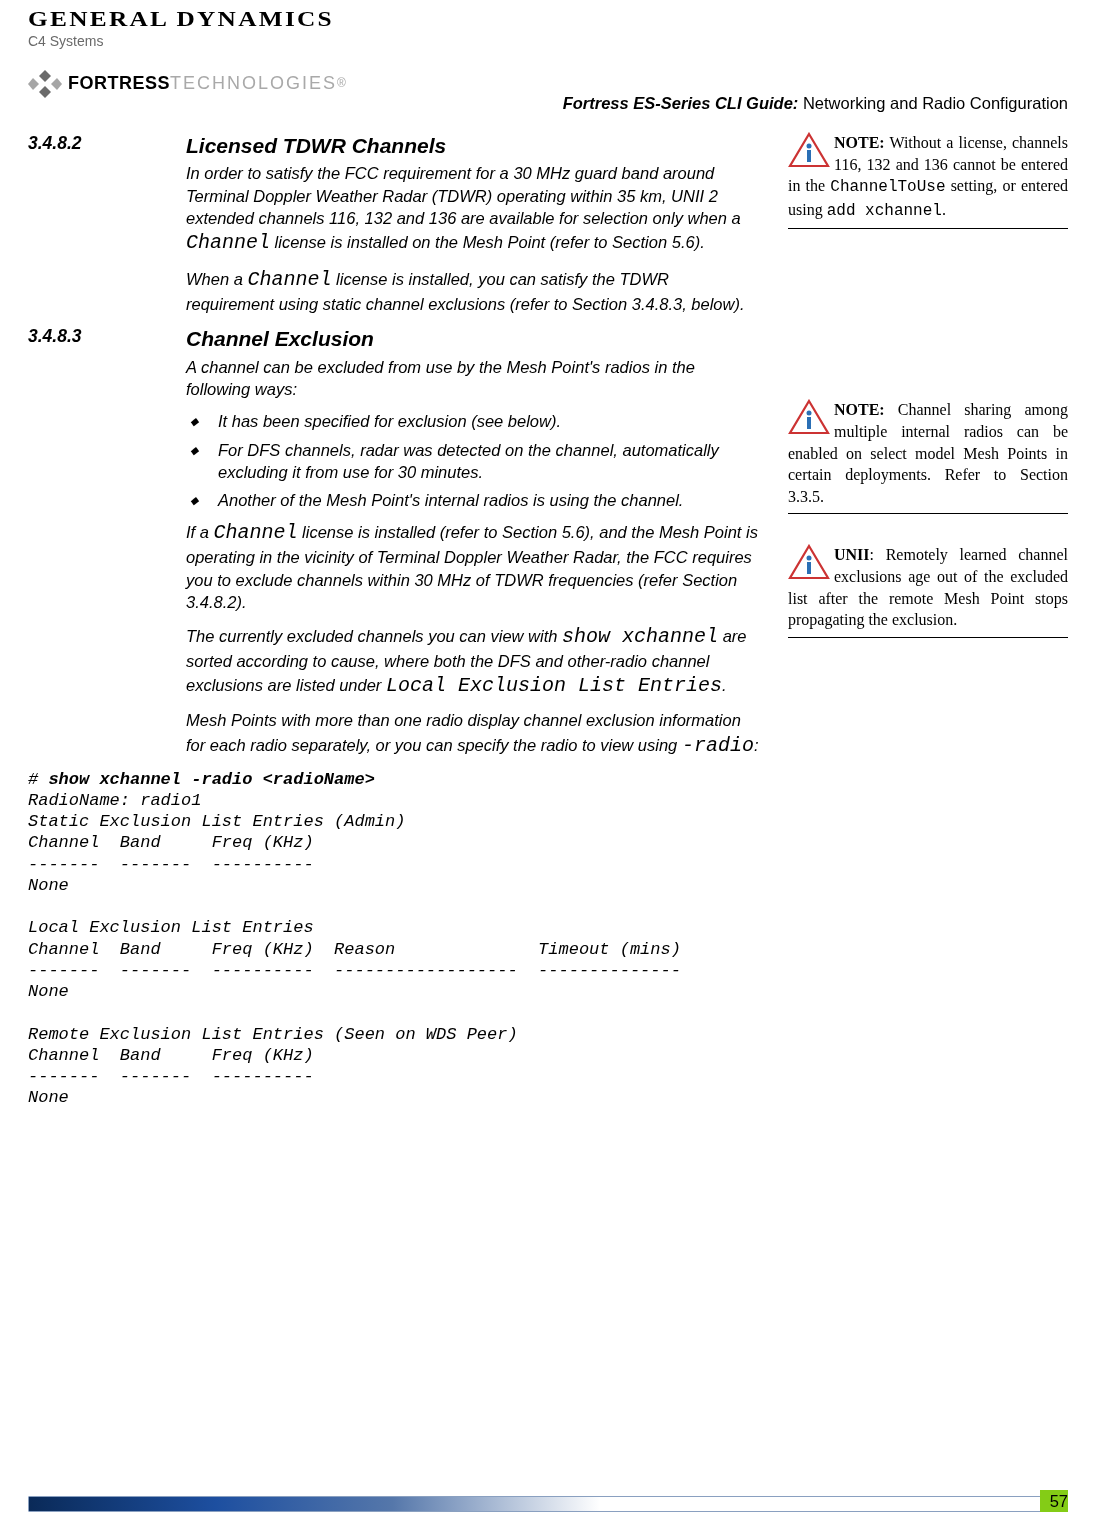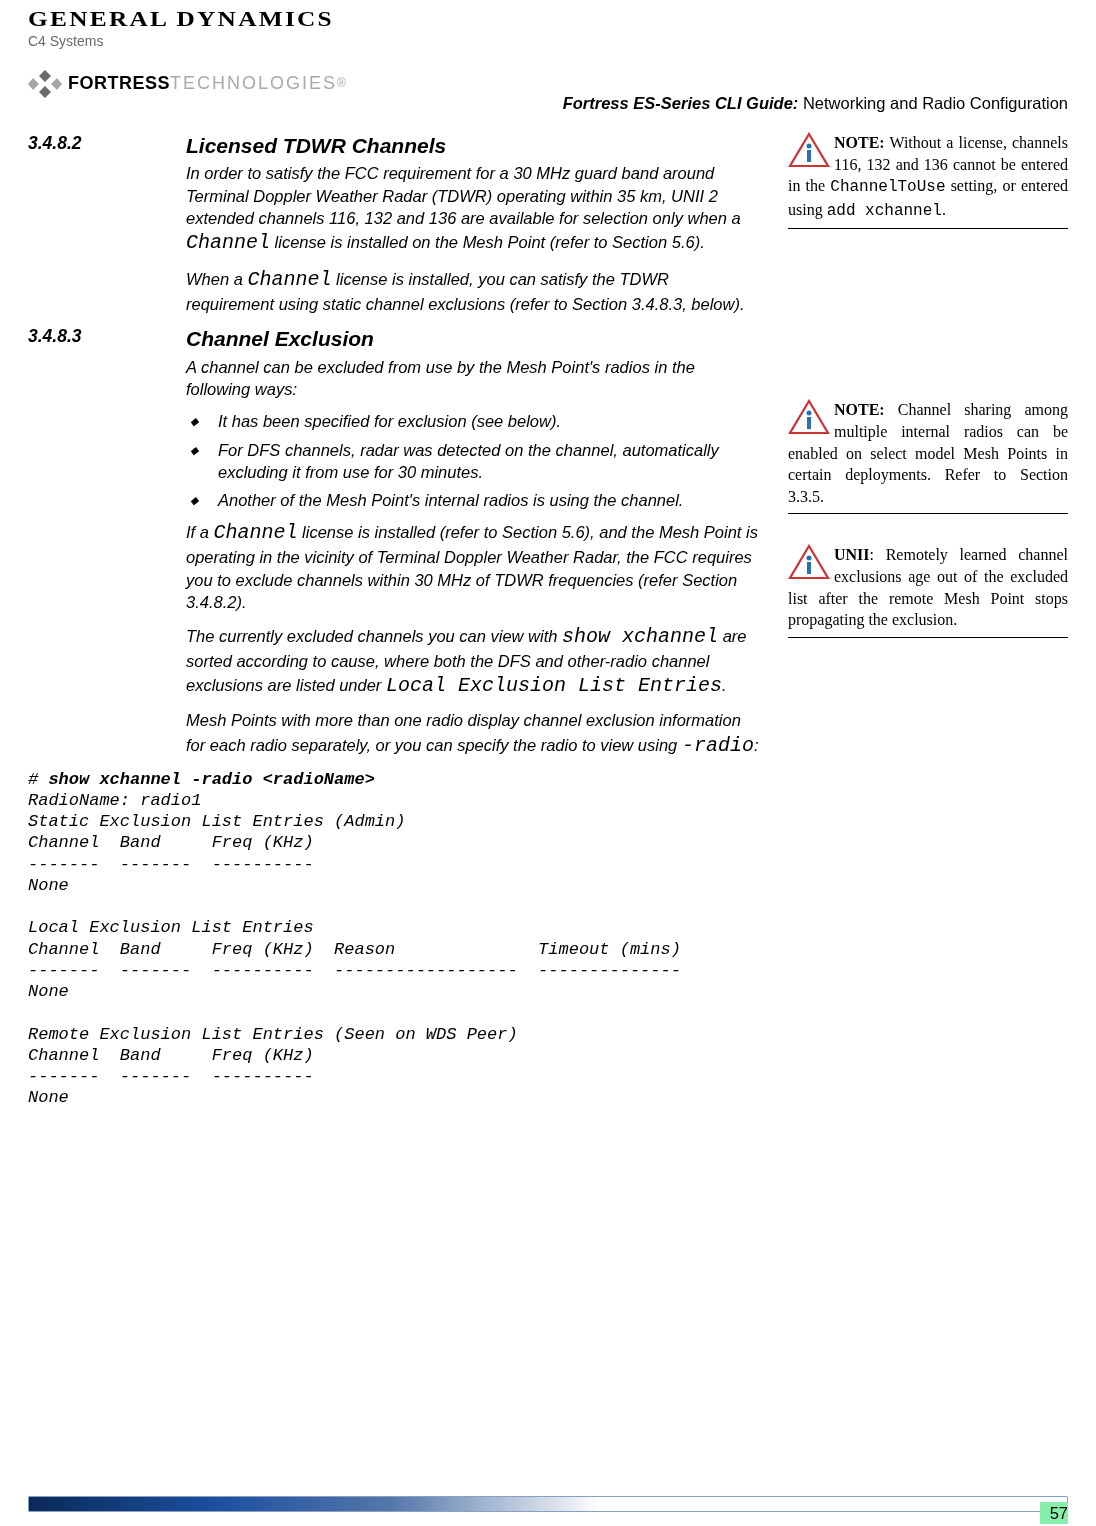--- a/index.html
+++ b/index.html
@@ -125,22 +125,22 @@
     right: 28px;
     bottom: 14px;
     height: 14px;
     background: linear-gradient(90deg, #0a2a58 0%, #1d4fa0 18%, #5577aa 35%, #ffffff 55%);
     border: 1px solid #8aa0c0;
     border-radius: 1px;
   }
   .page-num {
     position: absolute;
     right: 28px;
-    bottom: 2px;
-    background: #86efac;
+    bottom: 14px;
+    background: #84cc16;
     padding-left: 10px;
     font-size: 16.5px;
   }
   .tri-icon { display:inline-block; vertical-align:top; }
 </style>
 </head>
 <body>
 
 <div class="page">
 

